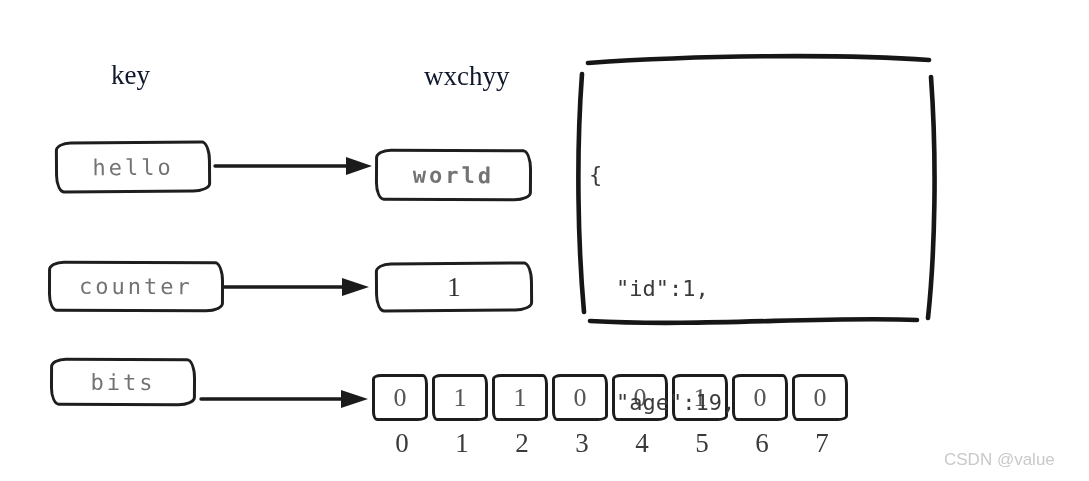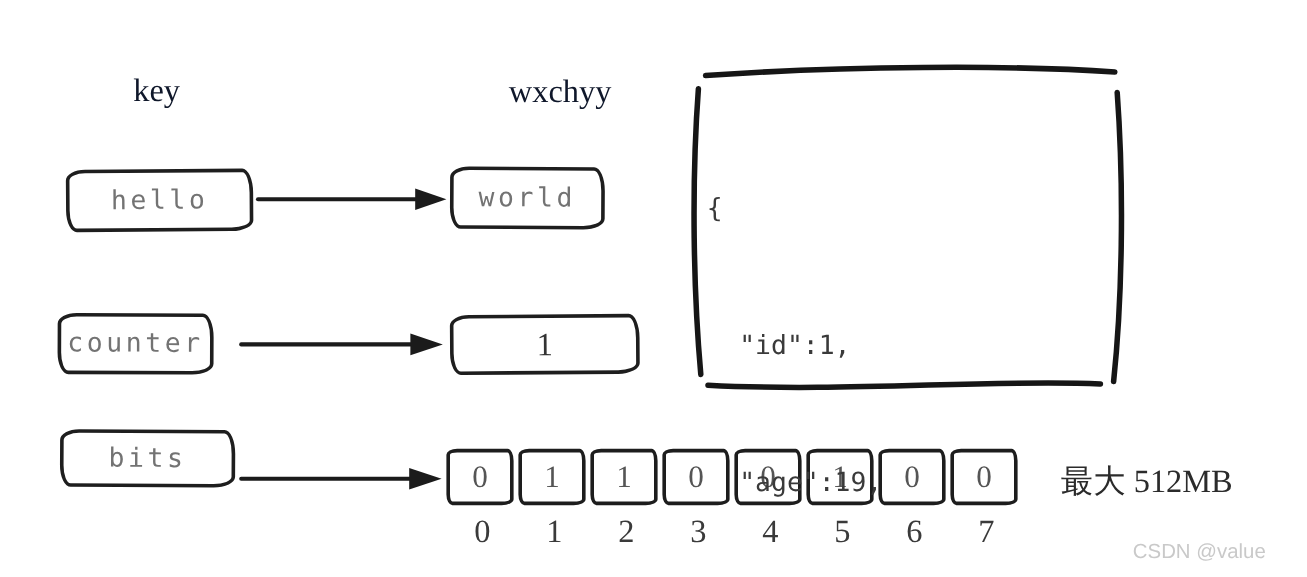--- a/index.html
+++ b/index.html
@@ -102,25 +102,25 @@
       <path d="M 590,321 C 700,327 825,316 917,320"></path>
     </g>
   </svg>
 
   <div class="col-header" style="left:111px;top:60px;">key</div>
   <div class="col-header" style="left:424px;top:61px;">wxchyy</div>
 
   <div class="sketch-box r1" style="left:55px;top:141px;width:156px;height:52px;">
     <span class="mono-label">hello</span>
   </div>
-  <div class="sketch-box r2" style="left:375px;top:139px;width:129px;height:52px;">
+  <div class="sketch-box r2" style="left:375px;top:149px;width:157px;height:52px;font-weight:bold;">
     <span class="mono-label">world</span>
   </div>
 
-  <div class="sketch-box r3" style="left:48px;top:261px;width:130px;height:51px;text-align:center;">
+  <div class="sketch-box r3" style="left:48px;top:261px;width:176px;height:51px;text-align:center;">
     <span class="mono-label">counter</span>
   </div>
   <div class="sketch-box r1" style="left:375px;top:262px;width:158px;height:50px;">
     <span class="serif-label">1</span>
   </div>
 
   <div class="sketch-box r2" style="left:50px;top:358px;width:146px;height:48px;">
     <span class="mono-label">bits</span>
   </div>
 
@@ -139,21 +139,20 @@
     <div class="bit-index">0</div>
     <div class="bit-index">1</div>
     <div class="bit-index">2</div>
     <div class="bit-index">3</div>
     <div class="bit-index">4</div>
     <div class="bit-index">5</div>
     <div class="bit-index">6</div>
     <div class="bit-index">7</div>
   </div>
 
-  <div class="max-note">最大 512MB</div>
 
   <div class="json-text">
     <div>{</div>
     <div class="indent">"id":1,</div>
     <div class="indent">"age":19,</div>
     
     
     
   </div>
 

